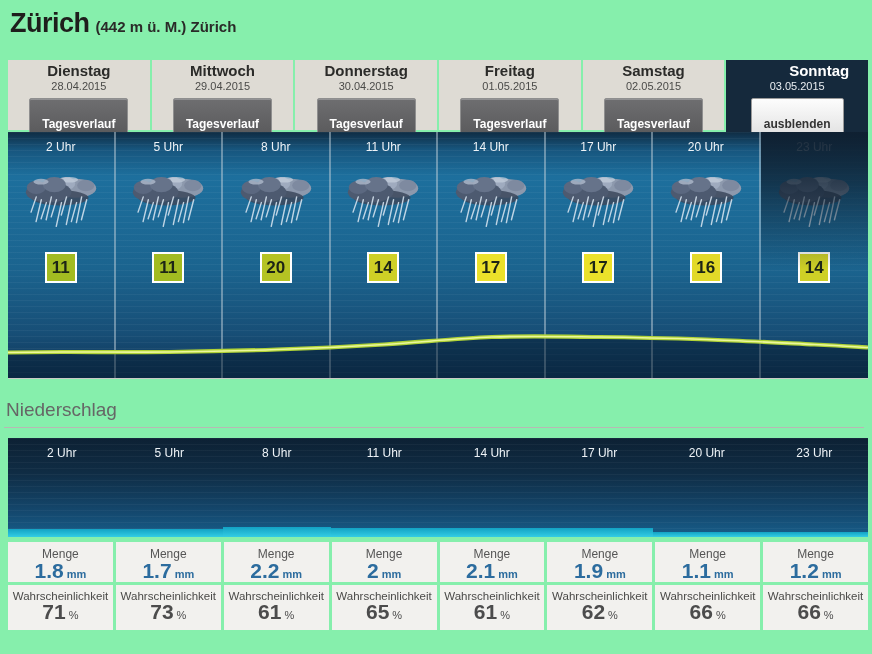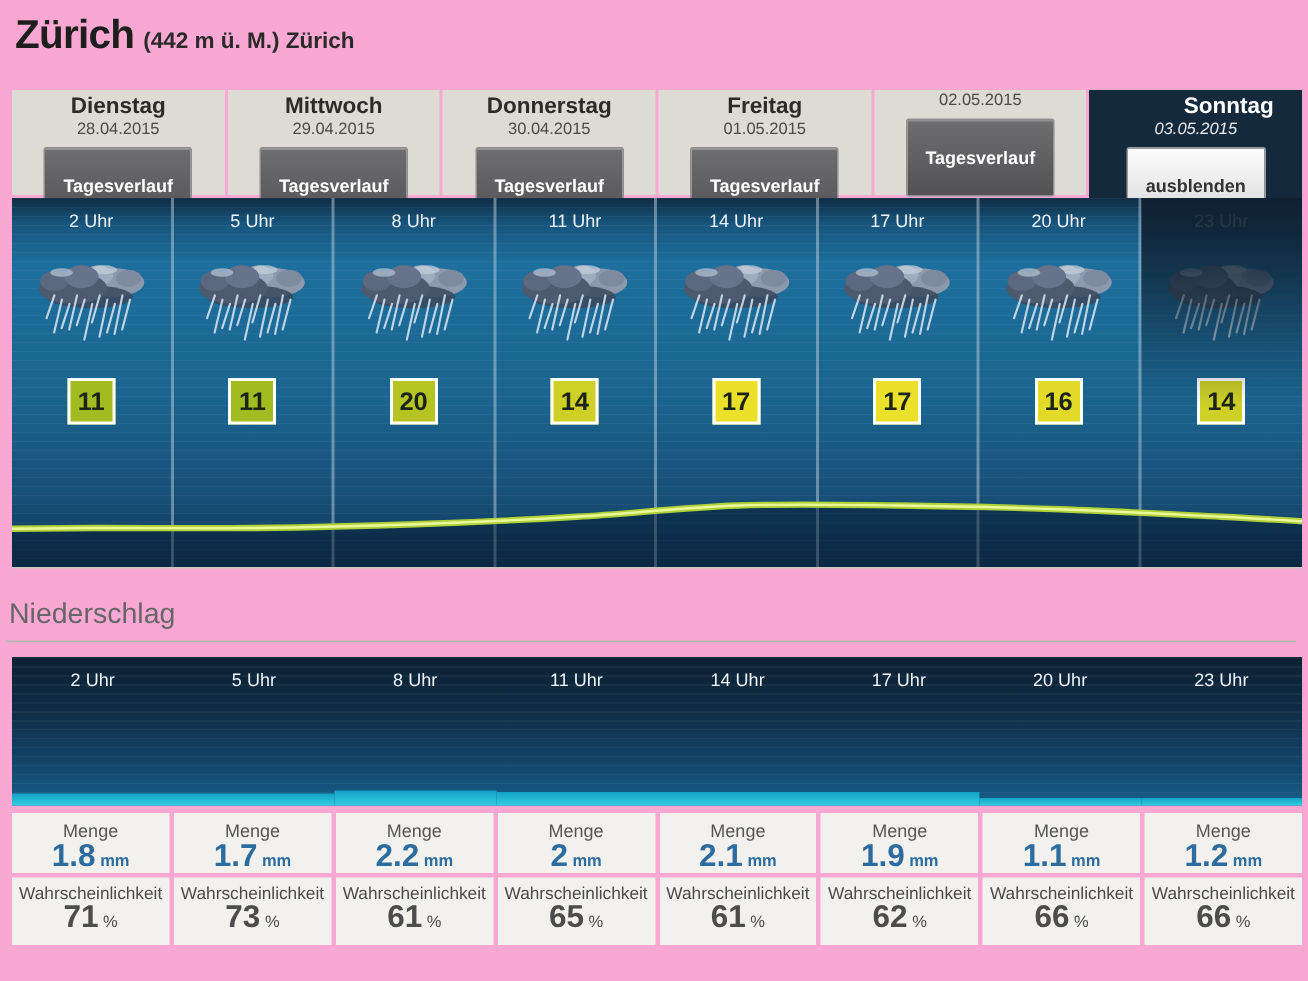--- a/index.html
+++ b/index.html
@@ -1,31 +1,31 @@
 <!DOCTYPE html>
 <html><head>
 <meta charset="utf-8">
 <style>
   html,body{margin:0;padding:0;background:#fff;}
-  .page{position:relative;width:872px;height:654px;background:#f9a8d4;
+  .page{position:relative;width:872px;height:654px;background:#86efac;
         font-family:"Liberation Sans",sans-serif;overflow:hidden;}
 
   
   .header{position:absolute;left:10px;top:8px;white-space:nowrap;}
   .title{font-size:27px;font-weight:bold;color:#1e1e1c;letter-spacing:-0.5px;}
   .subtitle{font-size:15px;font-weight:bold;color:#2a2a28;margin-left:6px;}
 
   
   .tabs{position:absolute;left:8px;top:60px;width:860px;height:72px;display:flex;gap:2px;}
   .tab{flex:1;height:70px;background:#dedbd4;text-align:center;cursor:pointer;box-sizing:border-box;}
   .tab.active{height:72px;background:#15293c;color:#fff;}
   .tab-day{font-size:15px;font-weight:bold;color:#2b2b29;margin-top:2px;}
   .tab.active .tab-day{color:#fff;padding-left:44px;}
   .tab-date{font-size:11px;color:#4a4a48;margin-top:1px;}
-  .tab.active .tab-date{color:#e9edf1;font-style:italic;}
+  .tab.active .tab-date{color:#e9edf1;}
   .tab-btn{margin-top:6px;font-family:"Liberation Sans",sans-serif;font-size:12px;font-weight:bold;
            padding:18px 12px;border-radius:2px;cursor:pointer;}
   .btn-dark{color:#fff;background:linear-gradient(#6e6e70,#525254);border:1px solid #8f8f8f;
             box-shadow:inset 0 1px 0 rgba(255,255,255,.25);}
   .btn-light{color:#333;background:linear-gradient(#fdfdfd,#d7d7d7);border:1px solid #9a9a9a;}
 
   
   .hourly{position:absolute;left:8px;top:132px;width:860px;height:246px;
     background-image:
       repeating-linear-gradient(to bottom, rgba(255,255,255,.045) 0 1px, rgba(0,0,0,0) 1px 6px),
@@ -78,21 +78,21 @@
 
   <div class="header">
     <span class="title">Zürich</span><span class="subtitle">(442 m ü. M.) Zürich</span>
   </div>
 
   <div class="tabs">
       <div class="tab"><div class="tab-day">Dienstag</div><div class="tab-date">28.04.2015</div><button class="tab-btn btn-dark">Tagesverlauf</button></div>
       <div class="tab"><div class="tab-day">Mittwoch</div><div class="tab-date">29.04.2015</div><button class="tab-btn btn-dark">Tagesverlauf</button></div>
       <div class="tab"><div class="tab-day">Donnerstag</div><div class="tab-date">30.04.2015</div><button class="tab-btn btn-dark">Tagesverlauf</button></div>
       <div class="tab"><div class="tab-day">Freitag</div><div class="tab-date">01.05.2015</div><button class="tab-btn btn-dark">Tagesverlauf</button></div>
-      <div class="tab"><div class="tab-date">02.05.2015</div><button class="tab-btn btn-dark">Tagesverlauf</button></div>
+      <div class="tab"><div class="tab-day">Samstag</div><div class="tab-date">02.05.2015</div><button class="tab-btn btn-dark">Tagesverlauf</button></div>
       <div class="tab active"><div class="tab-day">Sonntag</div><div class="tab-date">03.05.2015</div><button class="tab-btn btn-light">ausblenden</button></div>
     </div>
 
   <div class="hourly">
     <div class="hcols">
         <div class="hcol">
           <div class="hour-label">2 Uhr</div>
           <div class="icon-wrap"><svg viewBox="0 0 82 64" width="78" height="61">
     <ellipse cx="56" cy="15" rx="22" ry="10" fill="#8d99ad"></ellipse>
     <ellipse cx="46" cy="10" rx="10" ry="7" fill="#9fabbf"></ellipse>

